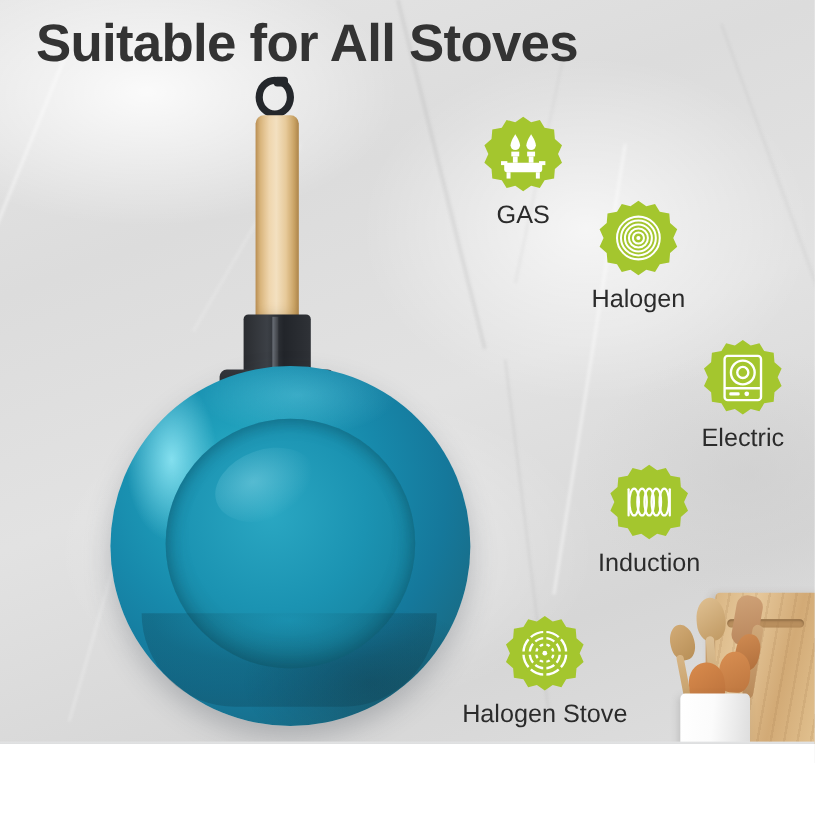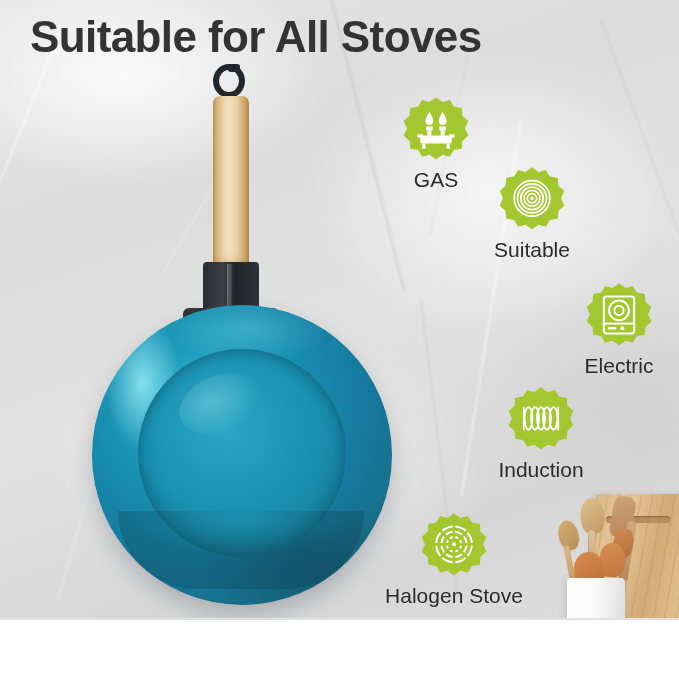--- a/index.html
+++ b/index.html
@@ -377,21 +377,21 @@
         <g fill="none" stroke="#ffffff" stroke-width="2.6">
           <circle cx="50" cy="49" r="27"></circle>
           <circle cx="50" cy="49" r="22"></circle>
           <circle cx="50" cy="49" r="17"></circle>
           <circle cx="50" cy="49" r="12"></circle>
           <circle cx="50" cy="49" r="7"></circle>
         </g>
         <circle cx="50" cy="49" r="2.6" fill="#ffffff"></circle>
       </svg>
     </div>
-    <div class="badge-label">Suitable</div>
+    <div class="badge-label">Halogen</div>
   </div>
 
   <div class="badge-group g-electric">
     <div class="badge">
       <svg viewBox="0 0 100 100" aria-hidden="true">
         <path fill="#A4C62E" d="M50 2 L60 9 L71 6 L77 16 L89 18 L90 30 L99 38 L94 49 L99 60 L90 68 L89 80 L77 82 L71 92 L60 89 L50 96 L40 89 L29 92 L23 82 L11 80 L10 68 L1 60 L6 49 L1 38 L10 30 L11 18 L23 16 L29 6 L40 9 Z"></path>
         <g fill="none" stroke="#ffffff" stroke-width="3">
           <rect x="27" y="22" width="46" height="56" rx="4"></rect>
           <line x1="27" y1="63" x2="73" y2="63"></line>
           <circle cx="50" cy="43" r="15"></circle>

